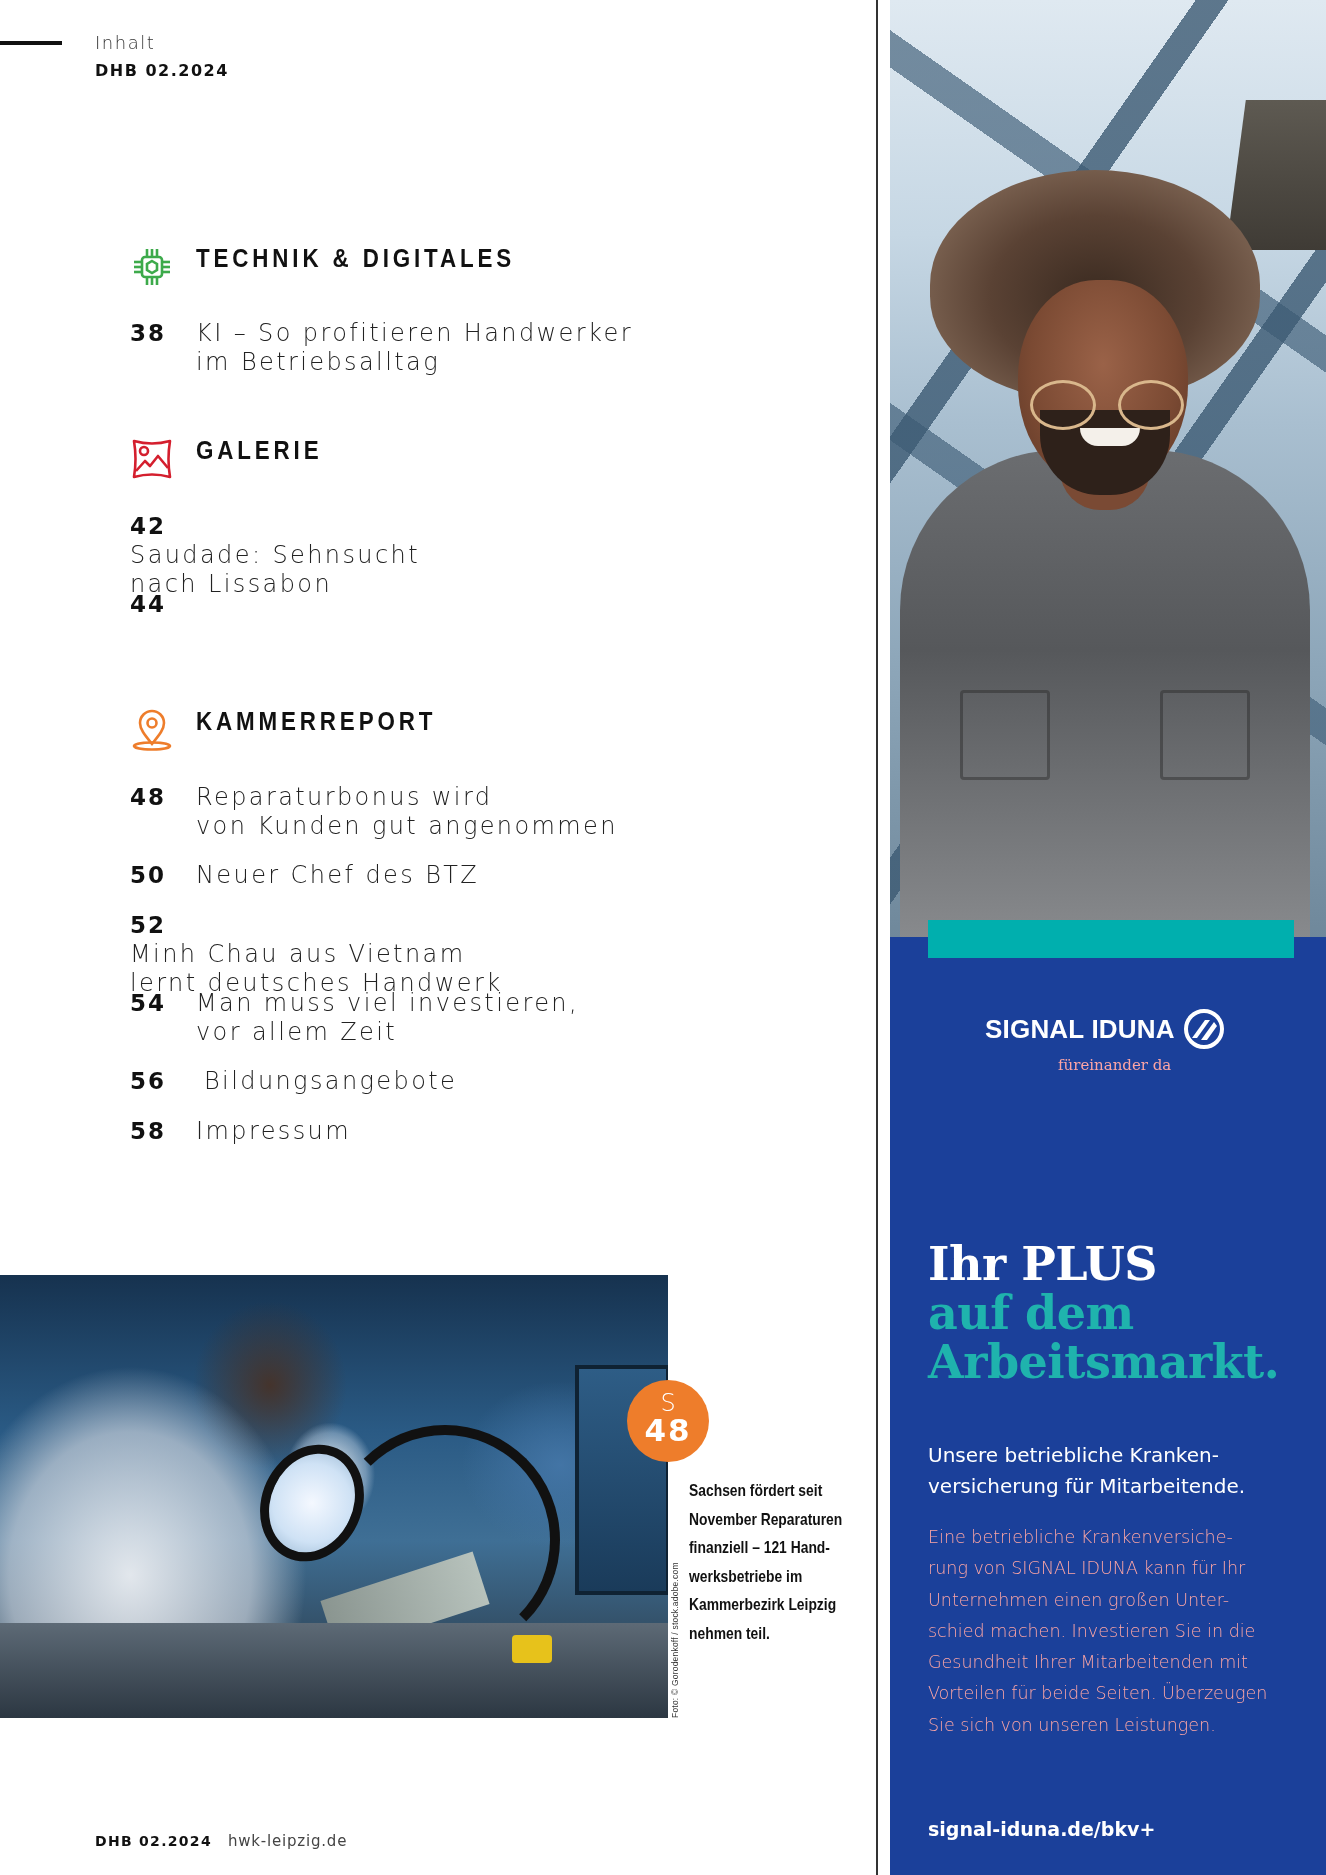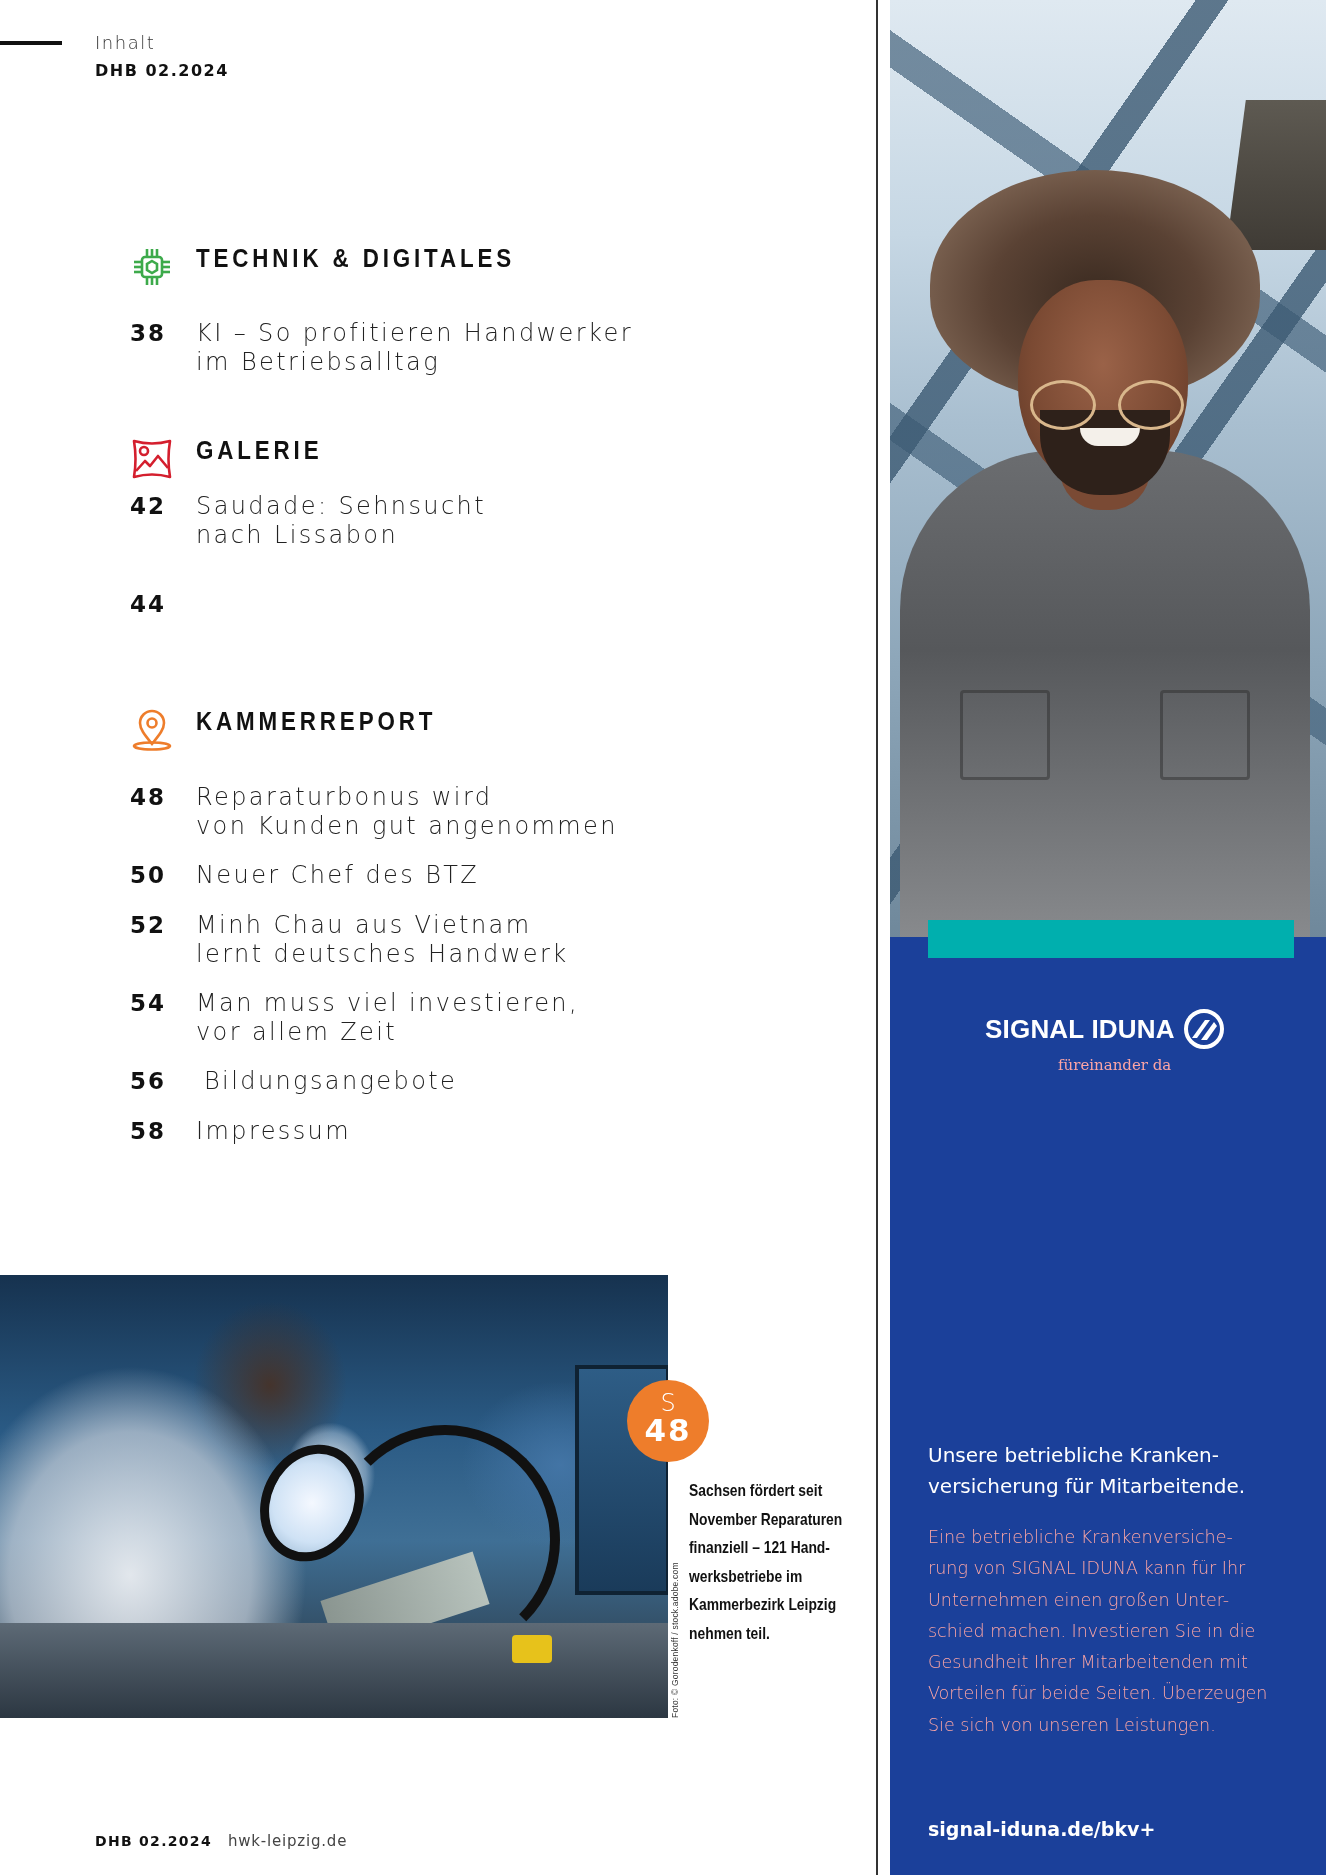--- a/index.html
+++ b/index.html
@@ -128,21 +128,21 @@
   <div class="sec-head" style="top:435px;">
     <span class="sec-icon">
       <svg width="44" height="44" viewBox="0 0 44 44" fill="none" stroke="#d41f2e" stroke-width="2.6" stroke-linejoin="round">
         <path d="M4 4 Q22 9 40 4 Q37 22 40 40 Q22 35 4 40 Q7 22 4 4 Z"></path>
         <circle cx="14" cy="14" r="4"></circle>
         <path d="M6 34 L15 24 L20 29 L28 19 L38 31"></path>
       </svg>
     </span>
     <span class="sec-title">GALERIE</span>
   </div>
-  <div class="entry" style="top:492px;">
+  <div class="entry" style="top:512px;flex-direction:column;">
     <span class="entry-num">42</span>
     <span class="entry-title">Saudade: Sehnsucht
 nach Lissabon</span>
   </div>
   <div class="entry" style="top:590px;">
     <span class="entry-num">44</span>
   </div>
 
   <div class="sec-head" style="top:706px;">
     <span class="sec-icon">
@@ -156,21 +156,21 @@
   </div>
   <div class="entry" style="top:783px;">
     <span class="entry-num">48</span>
     <span class="entry-title">Reparaturbonus wird
 von Kunden gut angenommen</span>
   </div>
   <div class="entry" style="top:861px;">
     <span class="entry-num">50</span>
     <span class="entry-title">Neuer Chef des BTZ</span>
   </div>
-  <div class="entry" style="top:911px;">
+  <div class="entry" style="top:911px;flex-direction:column;">
     <span class="entry-num">52</span>
     <span class="entry-title">Minh Chau aus Vietnam
 lernt deutsches Handwerk</span>
   </div>
   <div class="entry" style="top:989px;">
     <span class="entry-num">54</span>
     <span class="entry-title">Man muss viel investieren,
 vor allem Zeit</span>
   </div>
   <div class="entry" style="top:1067px;gap:8px;">
@@ -230,20 +230,25 @@
     <span class="logo-mark">
       <svg width="42" height="42" viewBox="0 0 42 42">
         <circle cx="21" cy="21" r="18" fill="none" stroke="#fff" stroke-width="4"></circle>
         <path d="M9 30 L22 12 L27 12 L14 30 Z" fill="#fff"></path>
         <path d="M18 32 L31 14 L34 18 L24 32 Z" fill="#fff"></path>
       </svg>
     </span>
   </div>
   <div class="logo-tag">füreinander da</div>
 
+  <div class="headline">
+    <span class="w">Ihr PLUS</span>
+    <span class="t">auf dem</span>
+    <span class="t">Arbeitsmarkt.</span>
+  </div>
 
   <div class="subhead">Unsere betriebliche Kranken-
 versicherung für Mitarbeitende.</div>
   <div class="body-text">Eine betriebliche Krankenversiche-
 rung von SIGNAL IDUNA kann für Ihr
 Unternehmen einen großen Unter-
 schied machen. Investieren Sie in die
 Gesundheit Ihrer Mitarbeitenden mit
 Vorteilen für beide Seiten. Überzeugen
 Sie sich von unseren Leistungen.</div>

